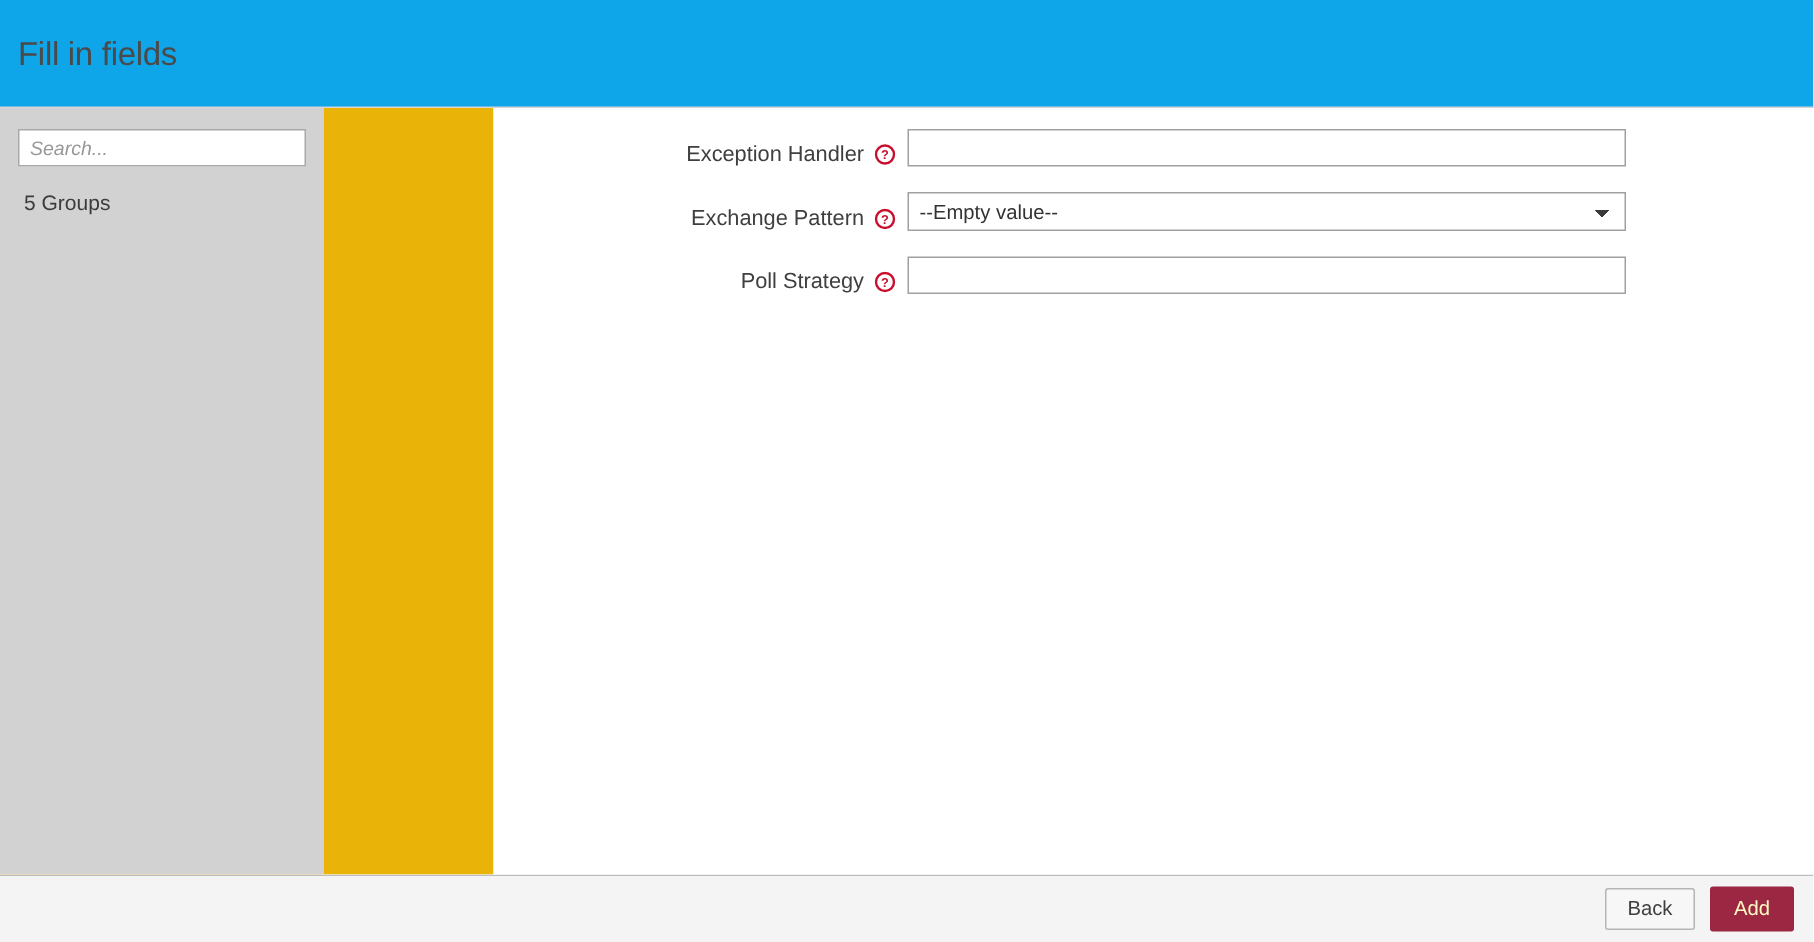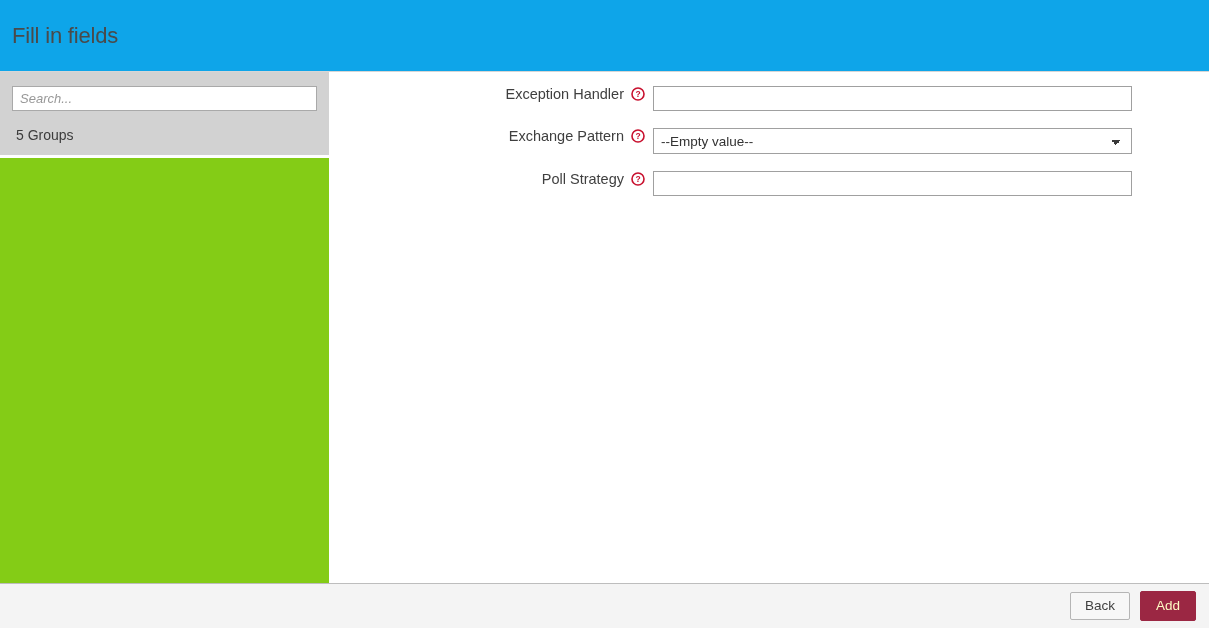--- a/index.html
+++ b/index.html
@@ -82,22 +82,22 @@
     position: relative;
     overflow: hidden;
   }
 
   
   .sidebar {
     width: 329px;
     min-width: 329px;
     align-self: stretch;
     display: flex;
-    flex-direction: column;
-    background: #84cc16;
+    flex-direction: row;
+    background: #eab308;
   }
   .sidebar-top {
     background: #d2d2d2;
     padding: 14px 0 0 0;
   }
   .search-wrap {
     padding: 0 12px;
   }
   .search-input {
     width: 100%;
@@ -150,23 +150,22 @@
   
   .form-area {
     flex: 1;
     align-self: stretch;
     background: #ffffff;
     padding-top: 14px;
     box-sizing: border-box;
   }
   .form-row {
     display: flex;
-    align-items: flex-start;
+    align-items: flex-end;
     margin-bottom: 17px;
-    margin-left: 48px;
   }
   .form-label {
     width: 276px;
     min-width: 276px;
     text-align: right;
     font-size: 14.5px;
     color: #3f3f3f;
     padding-right: 8px;
     box-sizing: border-box;
     display: flex;

